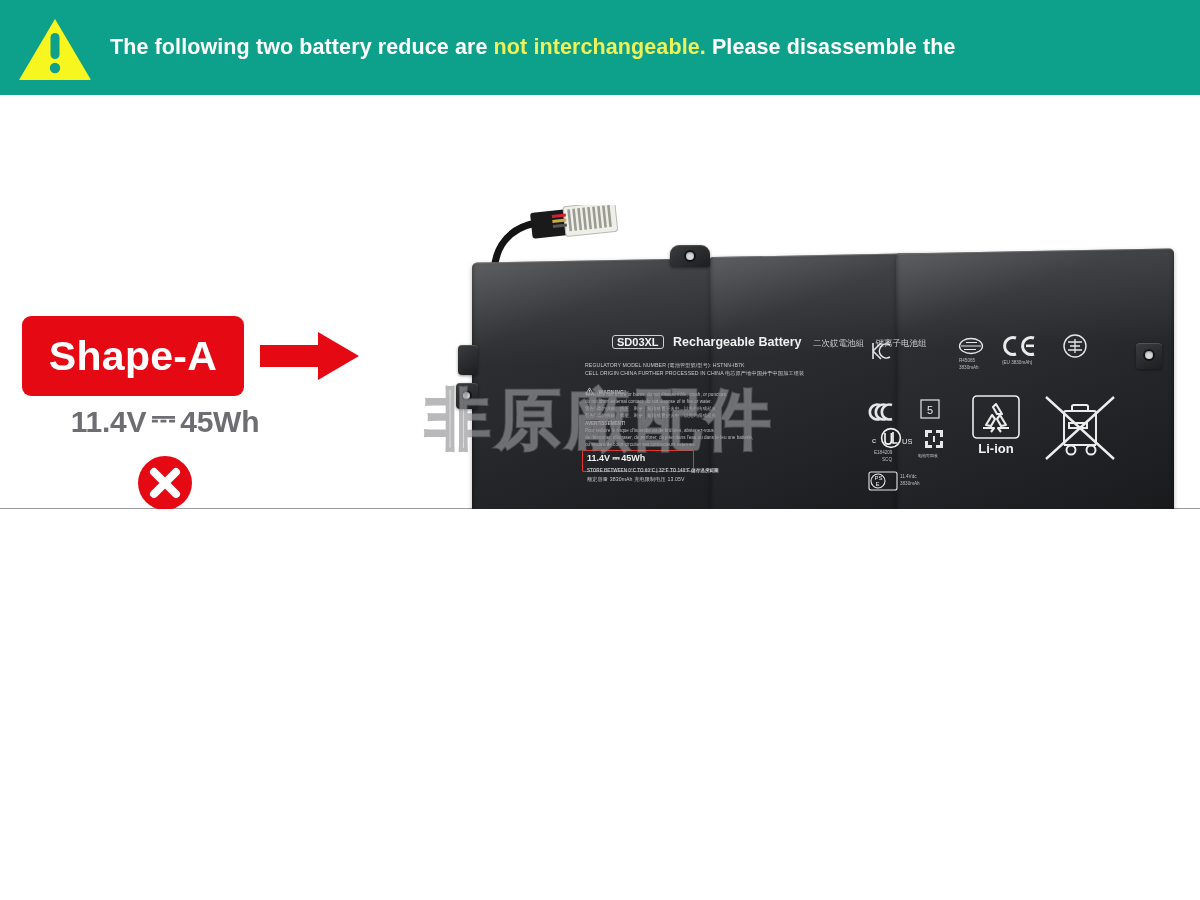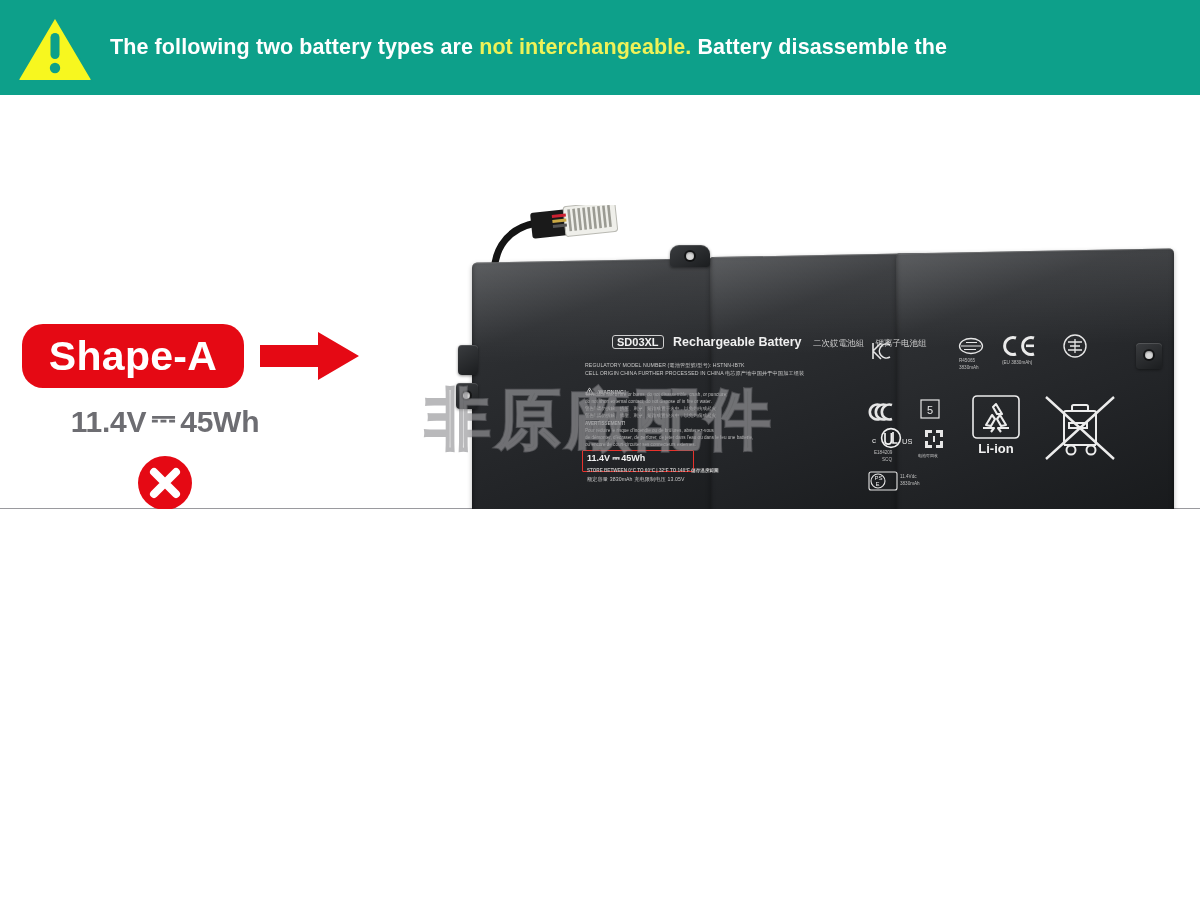--- a/index.html
+++ b/index.html
@@ -30,22 +30,22 @@
   .panel-a { top:95px; height:413px; }
   .panel-b { top:509px; height:391px; }
   .divider { position:absolute; left:0; top:508px; width:1200px; height:1px; background:#9a9a9e; }
 
   
   .callout { position:absolute; left:0; width:400px; }
   .callout-a { top:228px; }
 
   .shape-row { position:relative; height:66px; display:flex; align-items:center; }
   .shape-chip {
-    margin-left:22px; height:64px; min-width:222px;
-    border-radius:21px; display:flex; align-items:center; justify-content:center;
+    margin-left:22px; height:80px; min-width:222px;
+    border-radius:9px; display:flex; align-items:center; justify-content:center;
     padding:0 20px;
     color:#fff; font-size:41px; font-weight:bold; letter-spacing:.3px;
   }
   .chip-red { background:#e50914; }
 
   .arrow { margin-left:16px; width:100px; height:52px; }
 
   .spec {
     margin-top:12px; width:330px; text-align:center;
     color:#6d6d72; font-size:30px; font-weight:bold; letter-spacing:-0.2px;
@@ -126,21 +126,21 @@
   <div class="banner">
     <div class="banner-icon">
       <svg width="78" height="68" viewBox="0 0 78 68" aria-hidden="true">
         <path d="M39 3 L75 64 Q77 67 73 67 L5 67 Q1 67 3 64 Z" fill="#f7f71f" stroke="#0da08a" stroke-width="2" stroke-linejoin="round"></path>
         <rect x="34.5" y="19" width="9" height="26" rx="4.5" fill="#0da08a"></rect>
         <circle cx="39" cy="54" r="5.2" fill="#0da08a"></circle>
       </svg>
     </div>
     <div class="banner-text">
       <div>
-        <span>The following two battery types are </span><span class="hl">not interchangeable.</span><span> Battery disassemble the</span>
+        <span>The following two battery reduce are </span><span class="hl">not interchangeable.</span><span> Please disassemble the</span>
       </div>
     </div>
   </div>
 
   <div class="divider"></div>
 
   <div class="panel panel-a">
 
     <div class="batt-wrap wrap-a">
 

